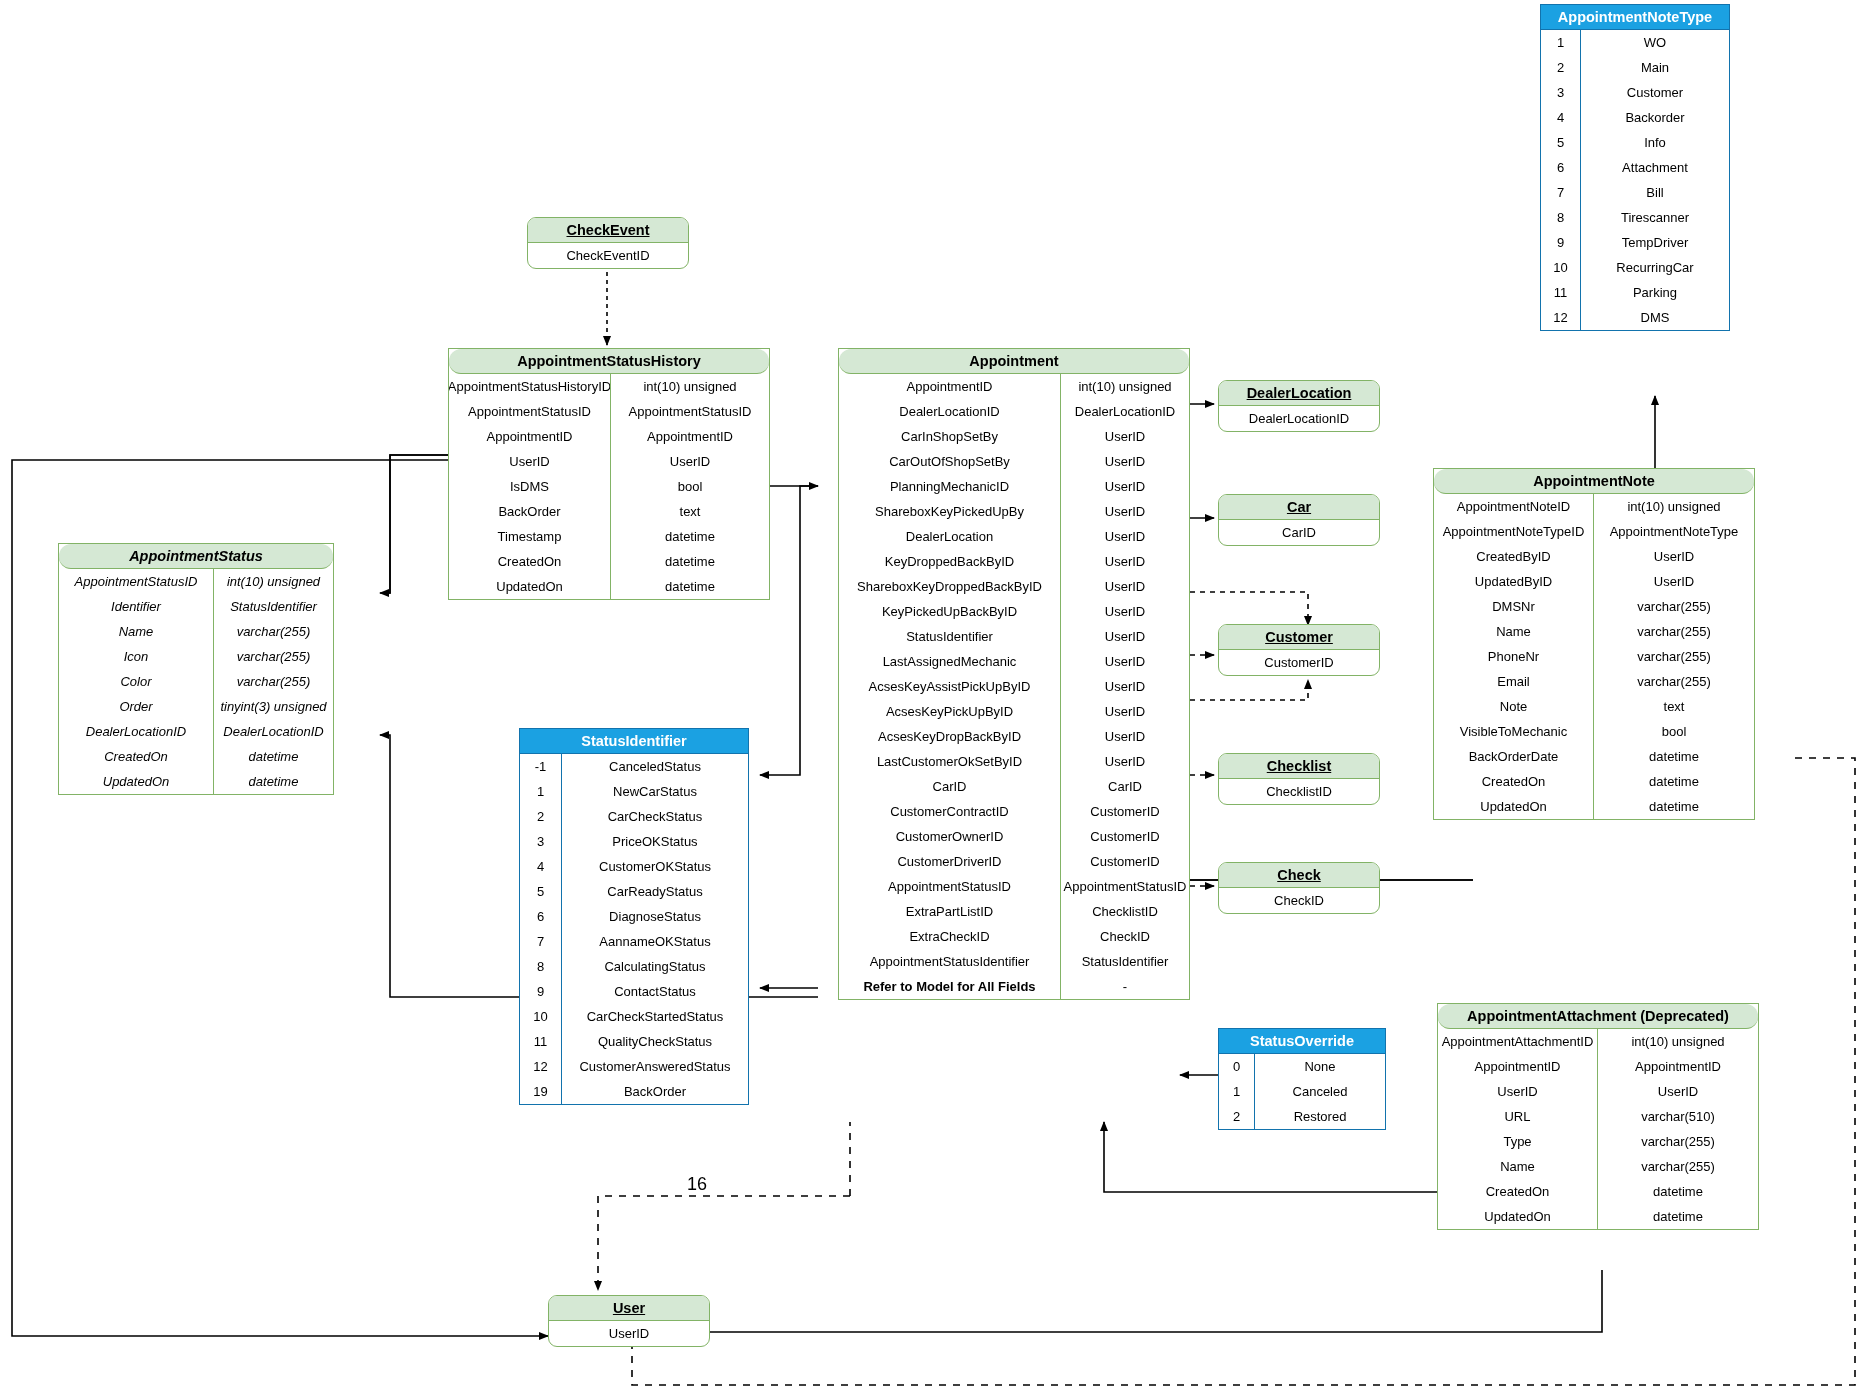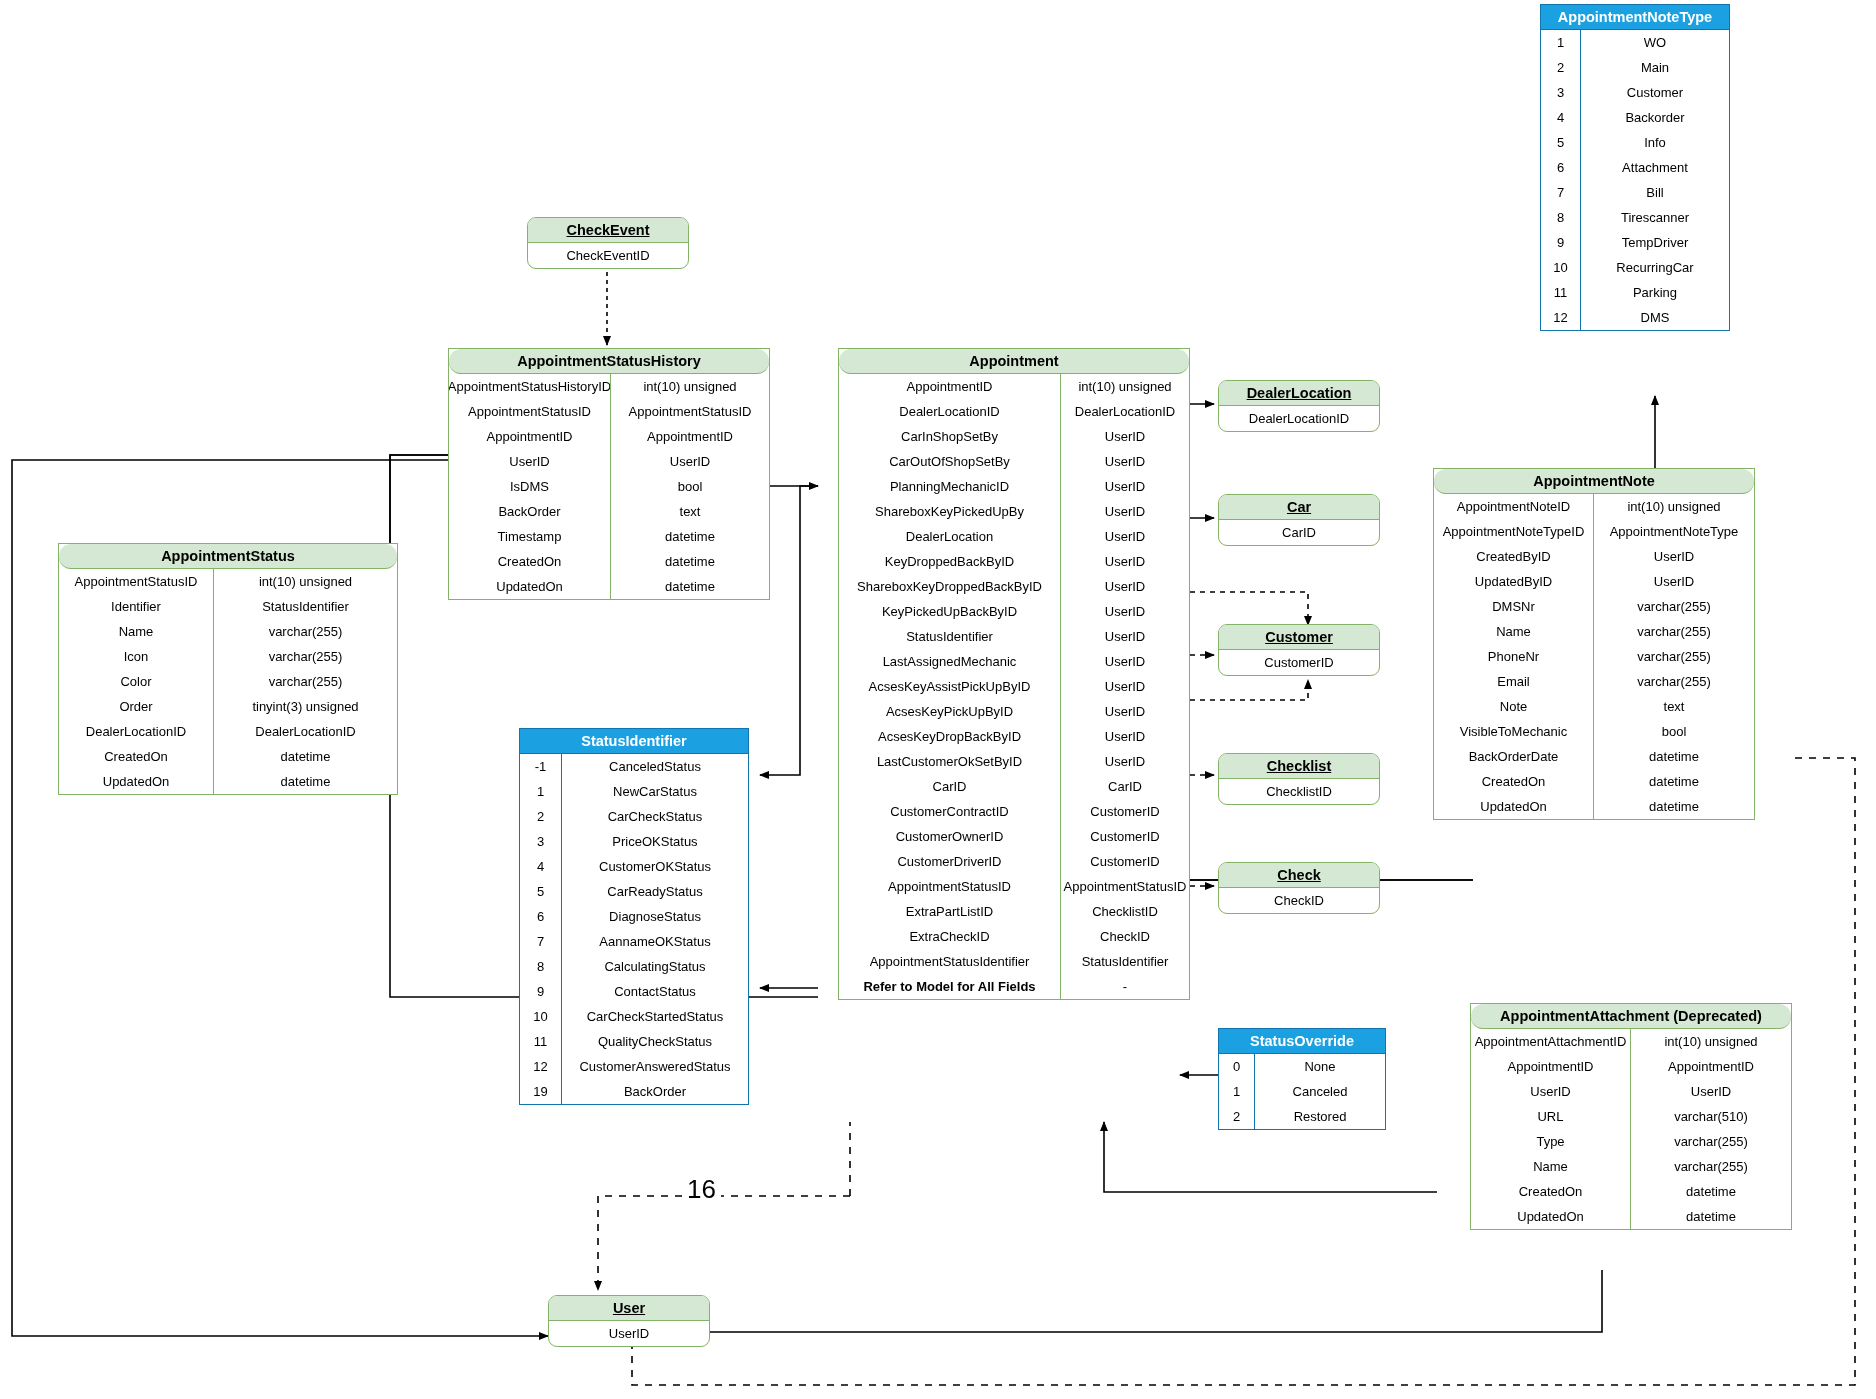--- a/index.html
+++ b/index.html
@@ -101,21 +101,21 @@
   .minirow {
     display: flex;
     align-items: center;
     justify-content: center;
     height: 25px;
     font-size: 13px;
     color: #000;
   }
   .edge-label {
     position: absolute;
-    font-size: 26px;
+    font-size: 18px;
     color: #000;
     background: #ffffff;
     padding: 0 5px;
     z-index: 6;
     font-family: "Liberation Sans", sans-serif;
   }
 </style>
 </head>
 <body>
 
@@ -326,21 +326,21 @@
           <div class="cell-name" style="width:222px">AppointmentStatusIdentifier</div>
           <div class="cell-type">StatusIdentifier</div>
         </div>
       <div class="row bold">
           <div class="cell-name" style="width:222px">Refer to Model for All Fields</div>
           <div class="cell-type">-</div>
         </div>
     </div>
   </div>
 
-  <div class="table" style="left:58px; top:543px; width:340px;">
+  <div class="table" style="left:58px; top:543px; width:276px;font-style:italic;">
     <div class="thead">AppointmentStatus</div>
     <div class="tbody">
       <div class="row">
           <div class="cell-name" style="width:155px">AppointmentStatusID</div>
           <div class="cell-type">int(10) unsigned</div>
         </div>
       <div class="row">
           <div class="cell-name" style="width:155px">Identifier</div>
           <div class="cell-type">StatusIdentifier</div>
         </div>
@@ -542,21 +542,21 @@
           <div class="cell-name" style="width:160px">CreatedOn</div>
           <div class="cell-type">datetime</div>
         </div>
       <div class="row">
           <div class="cell-name" style="width:160px">UpdatedOn</div>
           <div class="cell-type">datetime</div>
         </div>
     </div>
   </div>
 
-  <div class="table" style="left:1437px; top:1003px; width:322px;margin-left:33px;">
+  <div class="table" style="left:1437px; top:1003px; width:322px;">
     <div class="thead">AppointmentAttachment (Deprecated)</div>
     <div class="tbody">
       <div class="row">
           <div class="cell-name" style="width:160px">AppointmentAttachmentID</div>
           <div class="cell-type">int(10) unsigned</div>
         </div>
       <div class="row">
           <div class="cell-name" style="width:160px">AppointmentID</div>
           <div class="cell-type">AppointmentID</div>
         </div>

